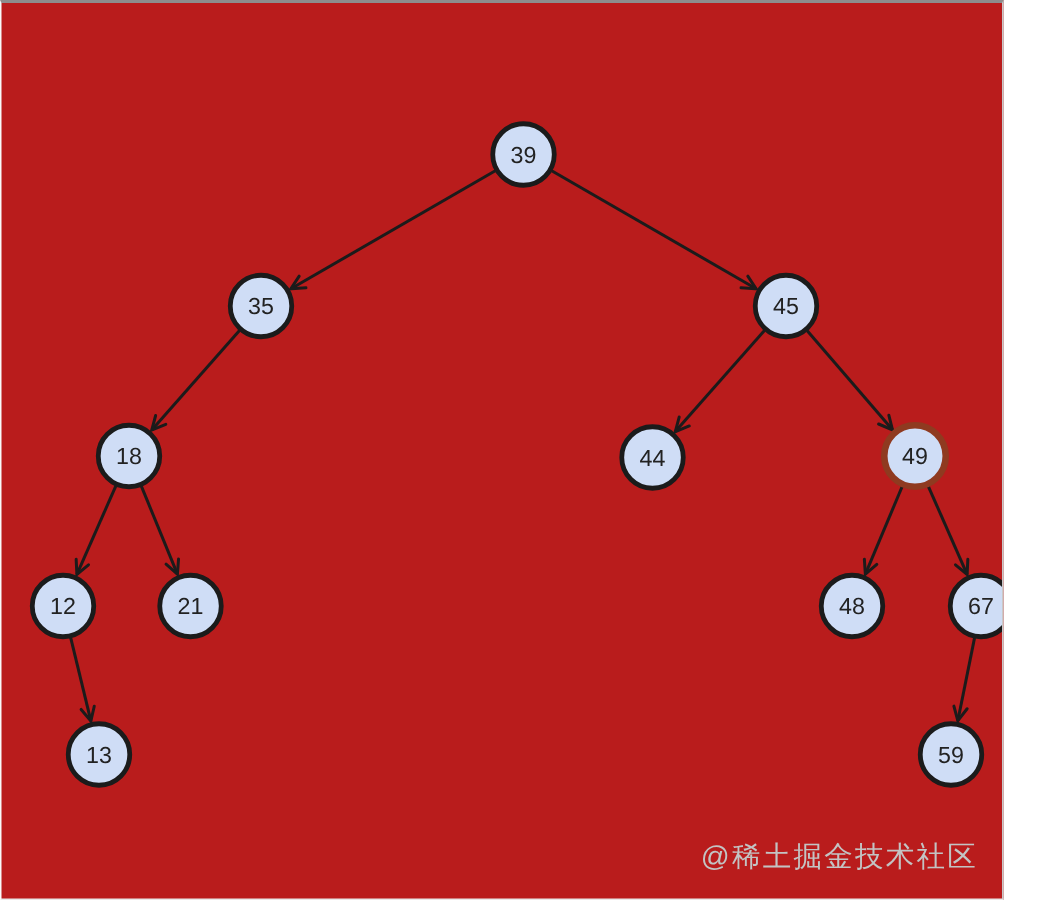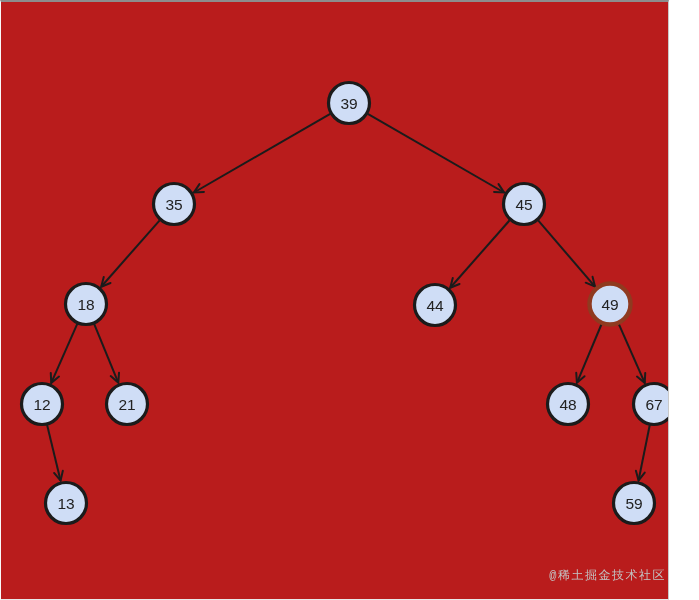--- a/index.html
+++ b/index.html
@@ -23,27 +23,26 @@
     top: 0;
     width: 697px;
     height: 597px;
   }
   .tree-svg text {
     font-family: "Liberation Sans", sans-serif;
     font-size: 15.5px;
   }
   .watermark {
     position: absolute;
-    right: 2px;
+    right: 16px;
     bottom: 15px;
-    font-size: 12px;
+    font-size: 19px;
     color: #c3c3c3;
     letter-spacing: 1.5px;
     user-select: none;
-    font-family: Liberation Mono, monospace;
   }
 </style>
 </head>
 <body>
 
 <div class="frame">
   <svg class="tree-svg" id="tree-svg" viewBox="0 0 697 597" xmlns="http://www.w3.org/2000/svg">
       <defs>
         <marker id="arrow" viewBox="0 0 14 14" refX="12" refY="7" markerWidth="14" markerHeight="14" markerUnits="userSpaceOnUse" orient="auto">
           <path d="M3,2.5 L12,7 L3,11.5" fill="none" stroke="#1b1b1b" stroke-width="2" stroke-linecap="round"></path>

